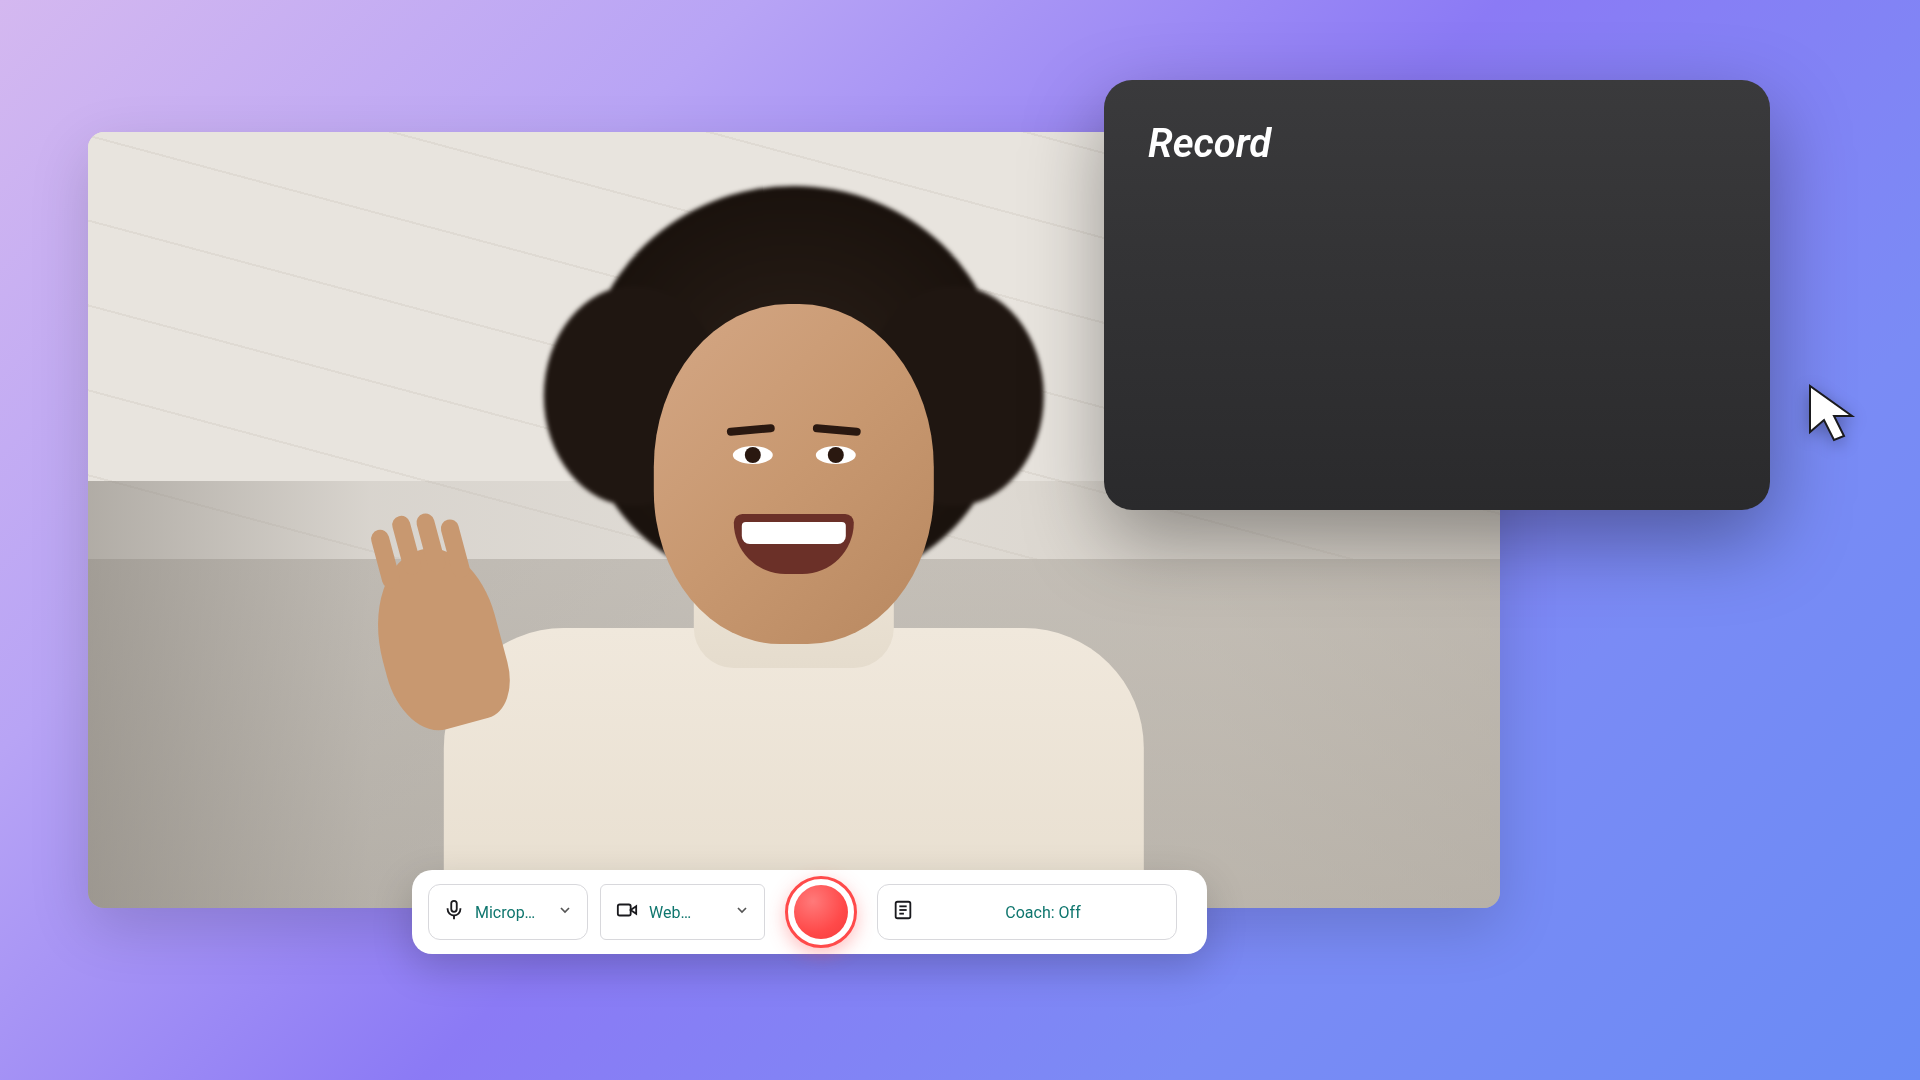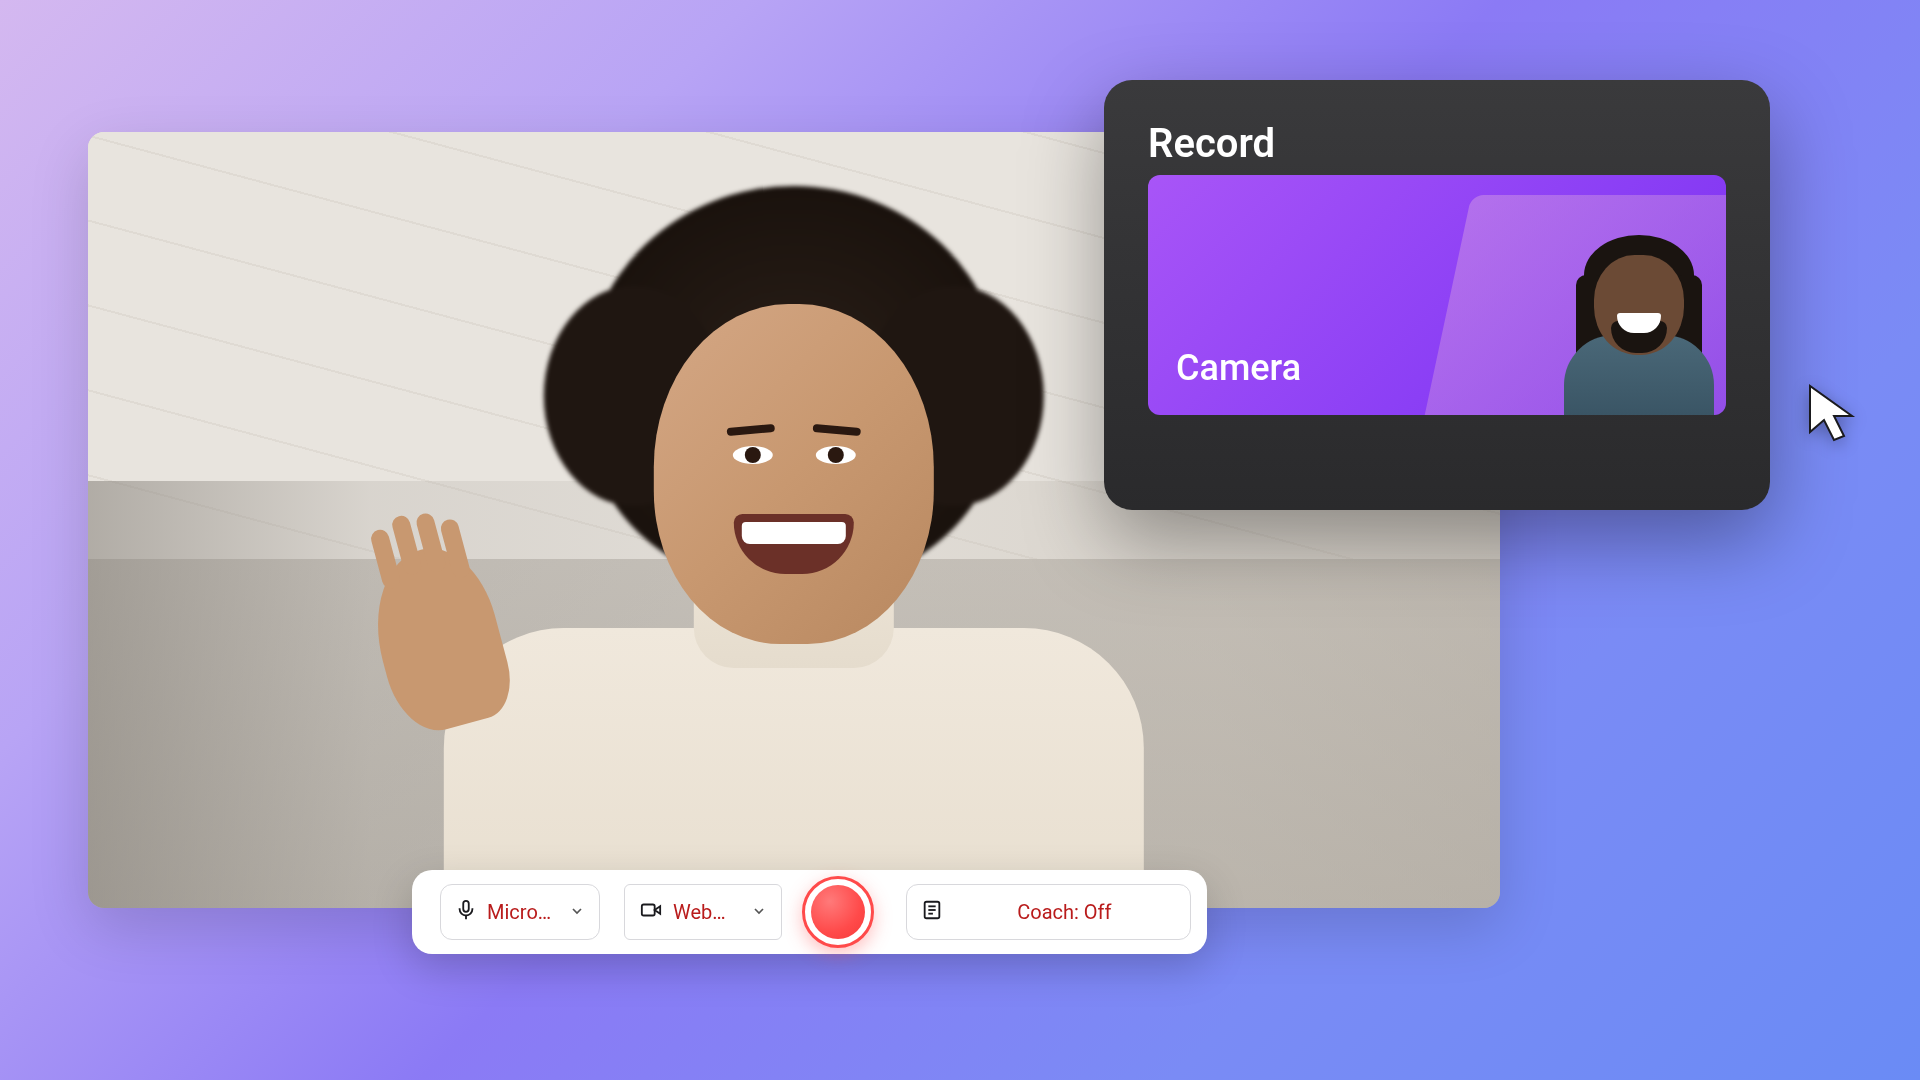--- a/index.html
+++ b/index.html
@@ -169,21 +169,22 @@
       height: 430px;
       background: linear-gradient(180deg, #3a3a3c 0%, #2a2a2c 100%);
       border-radius: 28px;
       padding: 40px 44px;
       box-shadow: 0 30px 80px rgba(0,0,0,0.35);
     }
     .record-title {
       color: #fff;
       font-size: 40px;
       font-weight: 600;
-      margin-bottom: 8px;
+      margin-bottom: 26px;
+      font-style: italic;
     }
     .camera-tile {
       width: 100%;
       height: 240px;
       background: linear-gradient(135deg, #a855f7 0%, #8b3ff5 60%, #7a2ff0 100%);
       border-radius: 12px;
       position: relative;
       overflow: hidden;
       cursor: pointer;
     }
@@ -281,23 +282,22 @@
     .toolbar-select {
       height: 56px;
       background: #fff;
       border: 1.5px solid #d8d8dc;
       border-radius: 12px;
       display: flex;
       align-items: center;
       padding: 0 14px;
       gap: 10px;
       cursor: pointer;
-      color: #b91c1c;
-      font-size: 20px;
-      margin-left: 12px;
+      color: #0f766e;
+      font-size: 16px;
     }
     .sel-mic { width: 160px; }
     .sel-cam { width: 165px; border-radius: 6px; }
     .sel-coach { width: 300px; border: 1.5px solid #d8d8dc; text-align: center; }
     .sel-text { flex: 1; white-space: nowrap; overflow: hidden; text-overflow: ellipsis; }
     .chev { color: #555; flex-shrink: 0; }
     .icon { flex-shrink: 0; color: #1a1a1e; }
     .record-btn {
       width: 72px; height: 72px;
       border-radius: 50%;
@@ -334,31 +334,20 @@
       <div class="eye-l"></div>
         <div class="eye-r"></div>
       <div class="smile"></div>
     </div>
     <div class="hand"></div>
   </div>
 </div>
 
 <div class="record-panel">
   <div class="record-title">Record</div>
-  <div class="camera-tile">
-    <div class="camera-tile-wedge"></div>
-    <div class="camera-label">Camera</div>
-    <div class="camera-avatar">
-      <div class="avatar-hair"></div>
-      <div class="avatar-body"></div>
-      <div class="avatar-head"></div>
-      <div class="avatar-beard"></div>
-      <div class="avatar-smile"></div>
-    </div>
-  </div>
 </div>
 
 <div class="cursor">
   <svg width="70" height="70" viewBox="0 0 70 70">
     <path d="M 8 6 L 8 52 L 22 40 L 32 60 L 42 56 L 32 36 L 50 36 Z" fill="#fff" stroke="#1a1a1e" stroke-width="2"></path>
   </svg>
 </div>
 
 <div class="toolbar">
   <div class="toolbar-select sel-mic">

